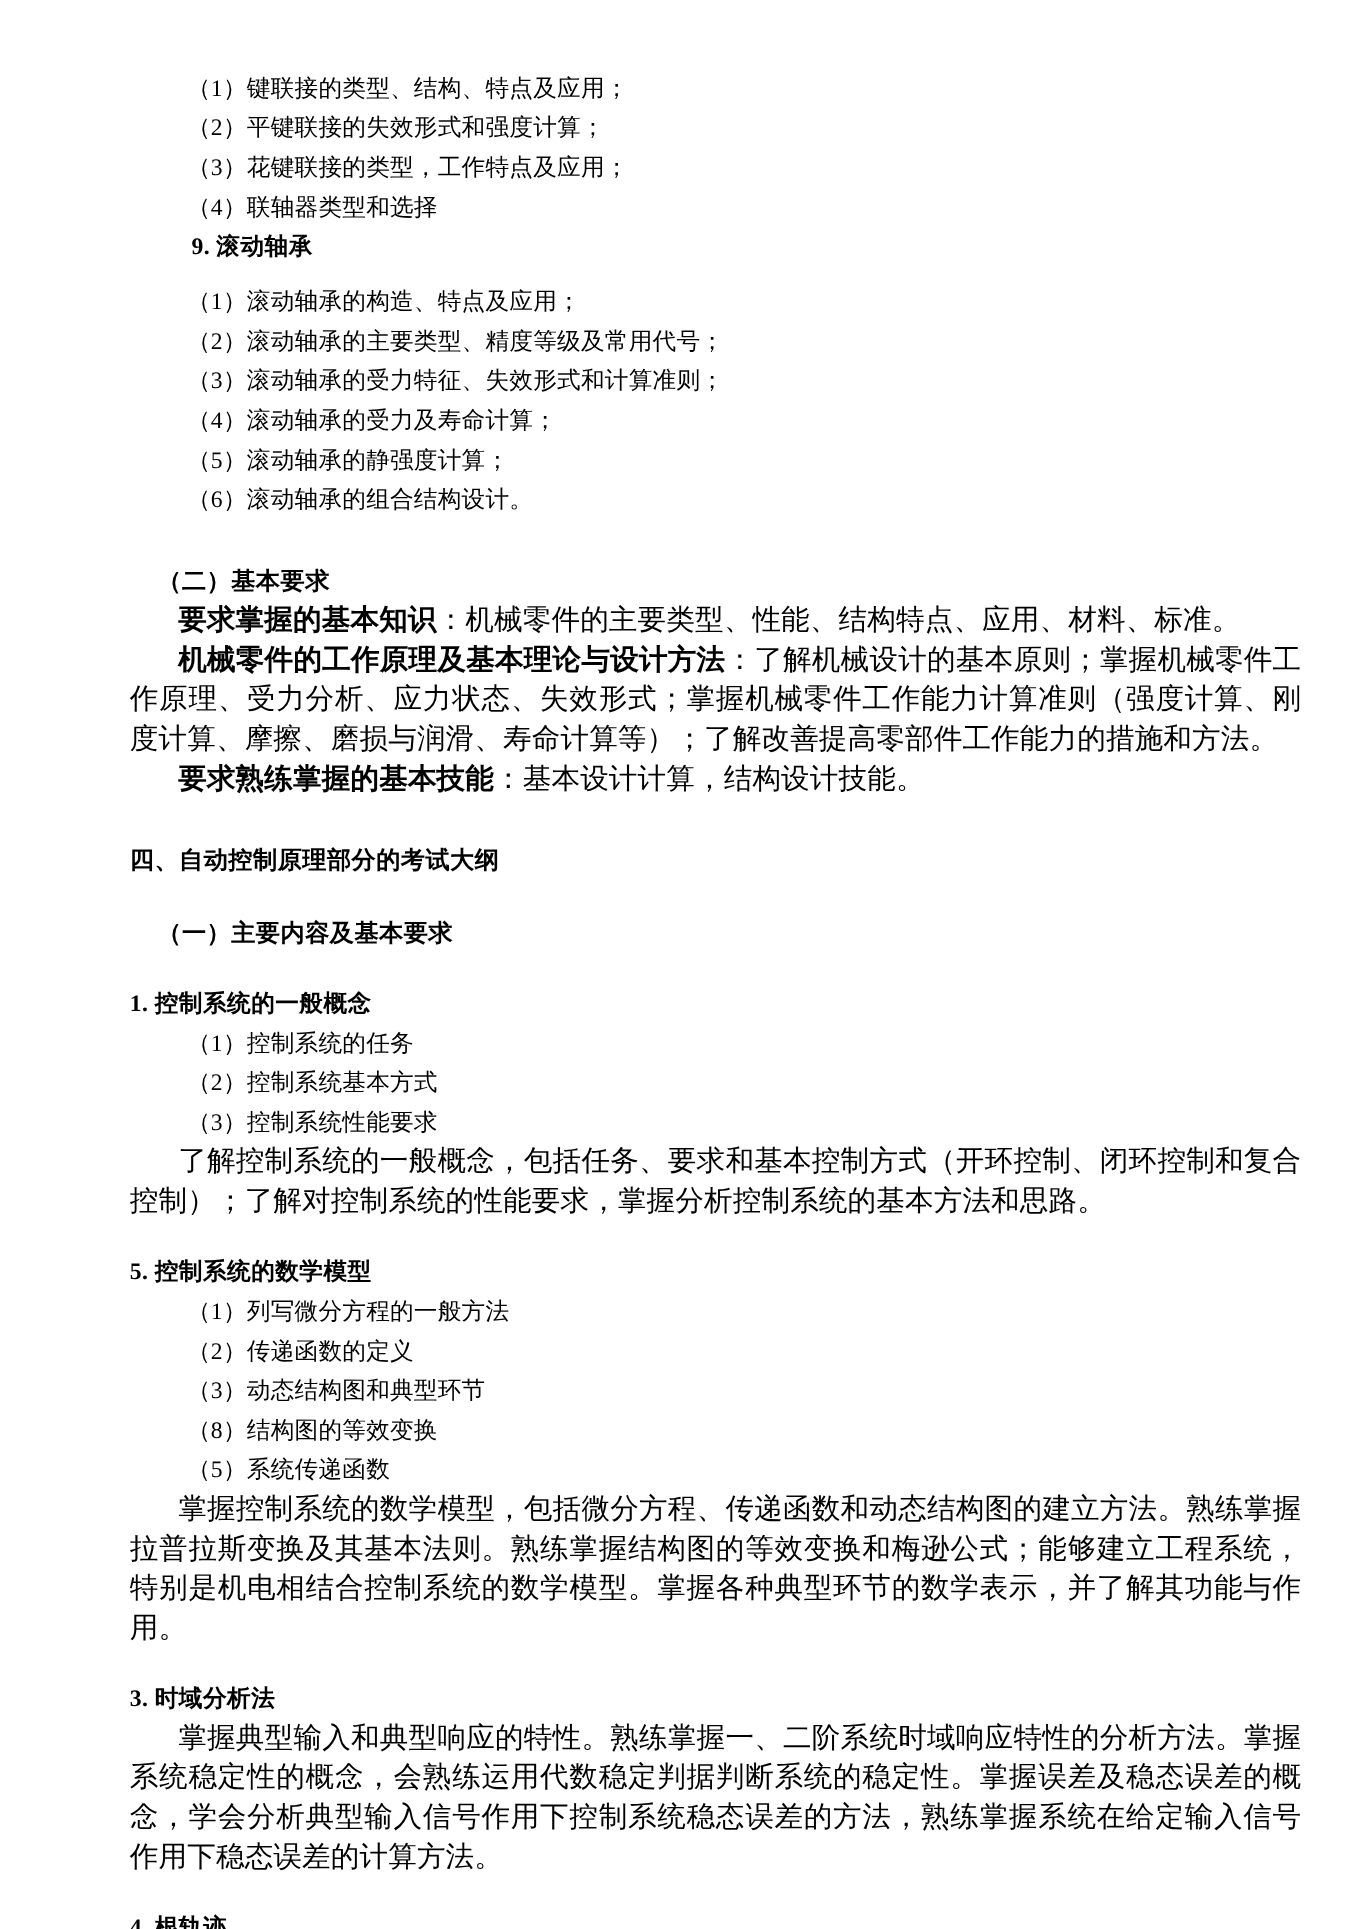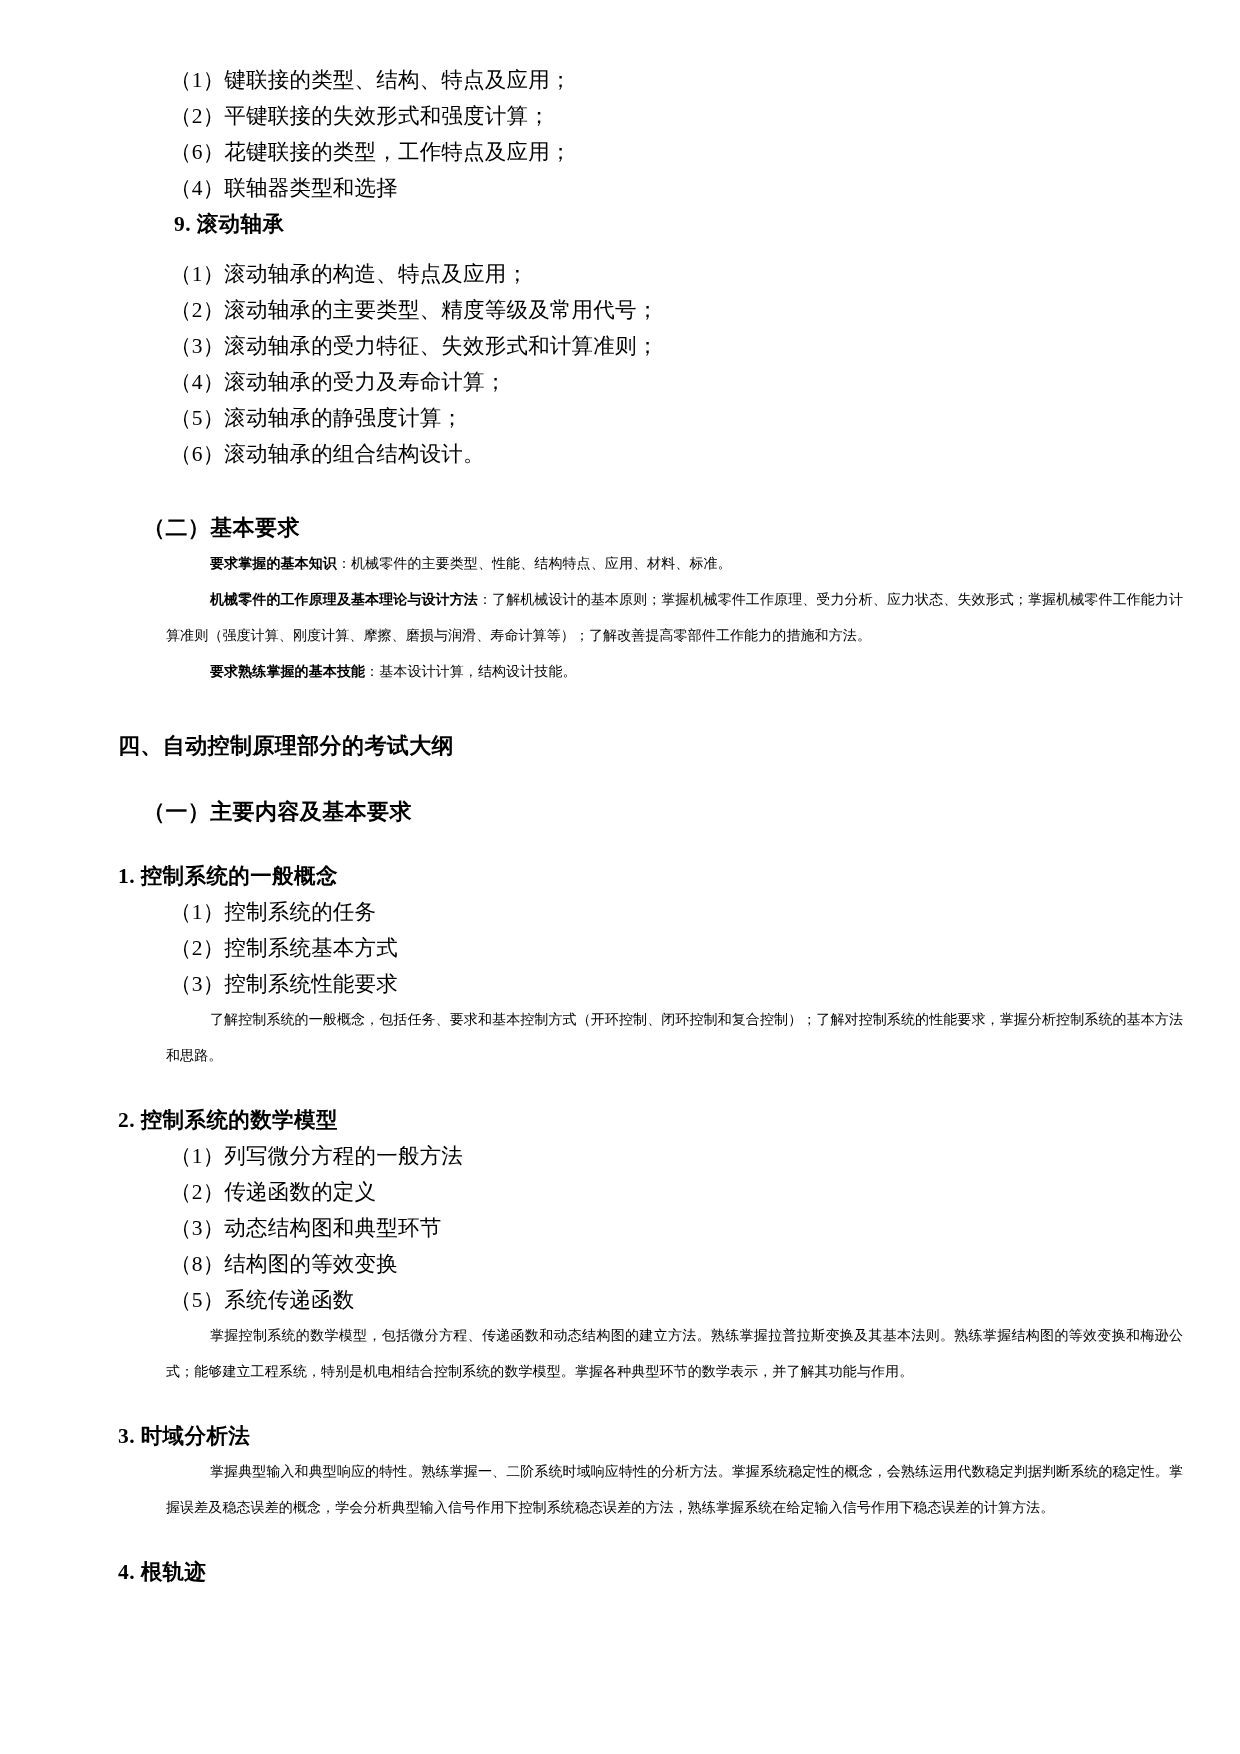--- a/index.html
+++ b/index.html
@@ -58,48 +58,47 @@
   }
   .paren-heading {
     font-weight: bold;
     font-size: 22px;
     line-height: 36px;
     padding-left: 4px;
     letter-spacing: 0.4px;
     margin-left: 21px;
   }
   .para {
-    font-size: 14px;
+    font-size: 26px;
     line-height: 36px;
     text-align: justify;
     text-justify: inter-ideograph;
     text-indent: 44px;
     letter-spacing: 0.1px;
-    margin-left: 48px;
   }
   .para b {
     font-weight: bold;
   }
   .spacer-sm { height: 14px; }
   .spacer-md { height: 30px; }
   .spacer-lg { height: 38px; }
 
   
   .para-ind { text-indent: 44px; }
 </style>
 </head>
 <body>
 
 <div class="page">
   <div class="doc">
 
     <div>
       <div class="sub-item">（1）键联接的类型、结构、特点及应用；</div>
       <div class="sub-item">（2）平键联接的失效形式和强度计算；</div>
-      <div class="sub-item">（6）花键联接的类型，工作特点及应用；</div>
+      <div class="sub-item">（3）花键联接的类型，工作特点及应用；</div>
       <div class="sub-item">（4）联轴器类型和选择</div>
     </div>
 
     <div class="num-heading">9. 滚动轴承</div>
 
     <div class="spacer-sm"></div>
 
     <div>
       <div class="sub-item">（1）滚动轴承的构造、特点及应用；</div>
       <div class="sub-item">（2）滚动轴承的主要类型、精度等级及常用代号；</div>
@@ -128,21 +127,21 @@
     <div class="paren-heading">（一）主要内容及基本要求</div>
 
     <div class="num-heading-flush">1. 控制系统的一般概念</div>
     <div>
       <div class="sub-item">（1）控制系统的任务</div>
       <div class="sub-item">（2）控制系统基本方式</div>
       <div class="sub-item">（3）控制系统性能要求</div>
     </div>
     <div class="para">了解控制系统的一般概念，包括任务、要求和基本控制方式（开环控制、闭环控制和复合控制）；了解对控制系统的性能要求，掌握分析控制系统的基本方法和思路。</div>
 
-    <div class="num-heading-flush">2. 控制系统的数学模型</div>
+    <div class="num-heading-flush">5. 控制系统的数学模型</div>
     <div>
       <div class="sub-item">（1）列写微分方程的一般方法</div>
       <div class="sub-item">（2）传递函数的定义</div>
       <div class="sub-item">（3）动态结构图和典型环节</div>
       <div class="sub-item">（8）结构图的等效变换</div>
       <div class="sub-item">（5）系统传递函数</div>
     </div>
     <div class="para">掌握控制系统的数学模型，包括微分方程、传递函数和动态结构图的建立方法。熟练掌握拉普拉斯变换及其基本法则。熟练掌握结构图的等效变换和梅逊公式；能够建立工程系统，特别是机电相结合控制系统的数学模型。掌握各种典型环节的数学表示，并了解其功能与作用。</div>
 
     <div class="num-heading-flush">3. 时域分析法</div>

